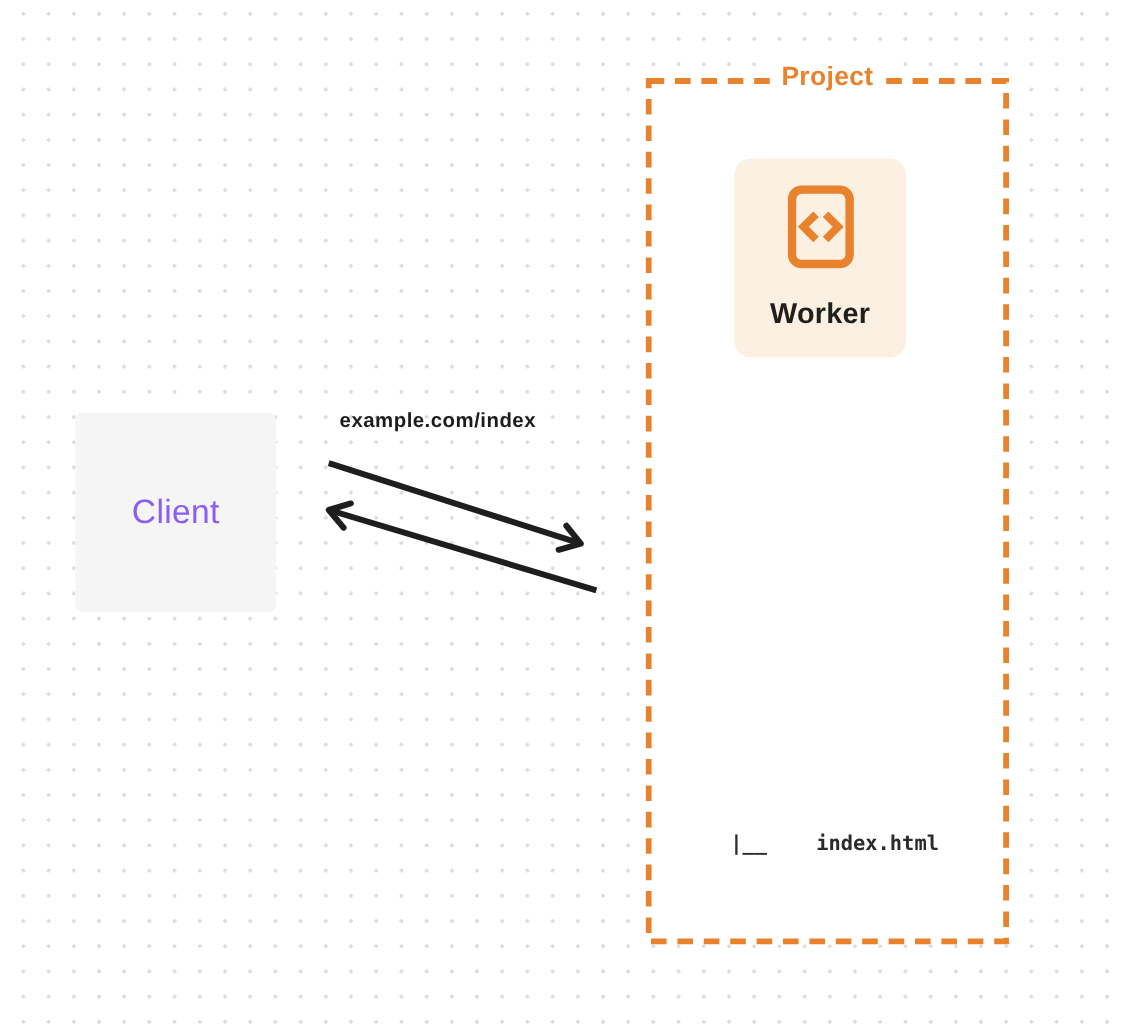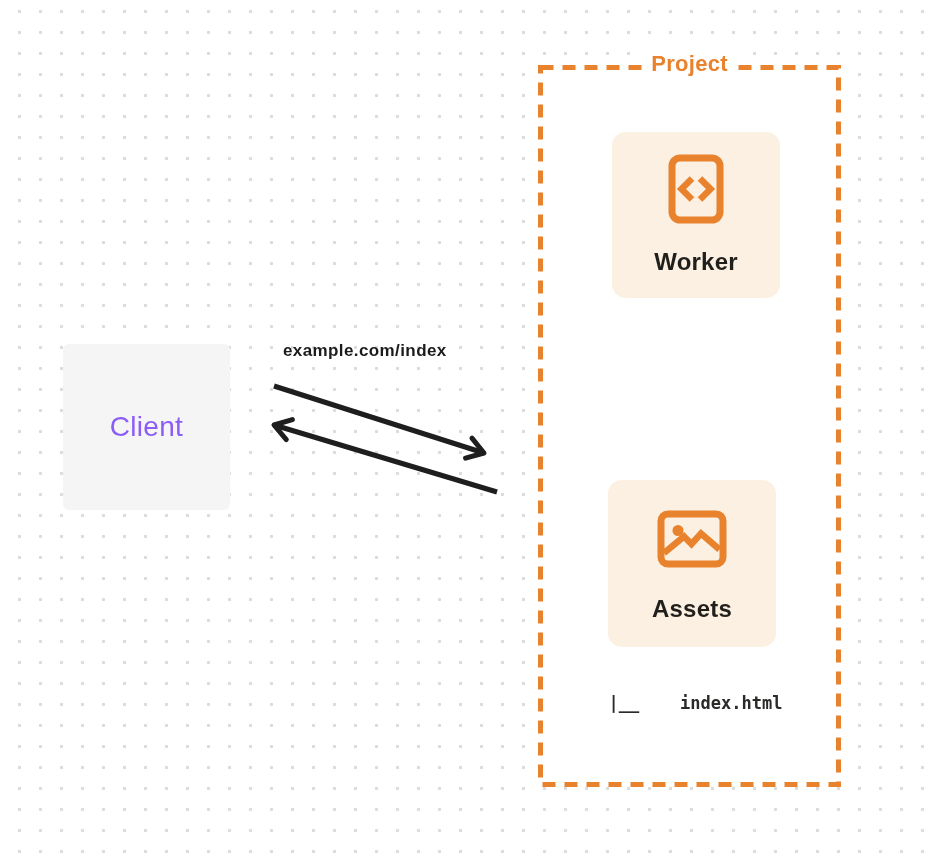--- a/index.html
+++ b/index.html
@@ -52,21 +52,21 @@
     background:#ffffff;padding:0 9px;
     color:var(--accent);font-size:22px;font-weight:bold;letter-spacing:.3px;
     white-space:nowrap;
   }
 
   
   .card{
     position:absolute;background:var(--card-bg);border-radius:14px;
     display:flex;flex-direction:column;align-items:center;
   }
-  .card-worker{left:74px;top:67px;width:168px;height:166px;}
+  .card-worker{left:74px;top:67px;width:143px;height:166px;}
   .card-assets{left:70px;top:415px;width:168px;height:167px;}
   .card-label{font-weight:bold;font-size:24px;color:#211F1C;letter-spacing:.2px;}
   .card-worker .icon{margin-top:22px;}
   .card-worker .card-label{margin-top:24px;}
   .card-assets .icon{margin-top:30px;}
   .card-assets .card-label{margin-top:27px;}
   .icon-stroke{stroke:var(--accent);fill:none;}
   .icon-fill{fill:var(--accent);}
 
   
@@ -106,28 +106,20 @@
 
     <div class="card card-worker">
       <svg class="icon" width="56" height="70" viewBox="0 0 56 70" xmlns="http://www.w3.org/2000/svg">
         <rect class="icon-stroke" x="4" y="4" width="48" height="62" rx="8" stroke-width="7"></rect>
         <path class="icon-stroke" d="M24 24.5 L13.5 35 L24 45.5" stroke-width="6.5"></path>
         <path class="icon-stroke" d="M32 24.5 L42.5 35 L32 45.5" stroke-width="6.5"></path>
       </svg>
       <span class="card-label">Worker</span>
     </div>
 
-    <div class="card card-assets">
-      <svg class="icon" width="70" height="58" viewBox="0 0 70 58" xmlns="http://www.w3.org/2000/svg">
-        <rect class="icon-stroke" x="4" y="4" width="62" height="50" rx="7" stroke-width="7"></rect>
-        <circle class="icon-fill" cx="21" cy="20.5" r="5.5"></circle>
-        <path class="icon-stroke" d="M7 43 L27 26.5 L34.5 34 L44 23.5 L62.5 39.5" stroke-width="6.5"></path>
-      </svg>
-      <span class="card-label">Assets</span>
-    </div>
 
     <div class="tree">
       <div>  |__    index.html</div>
       
     </div>
   </div>
 
 </div>
 
 </body></html>

